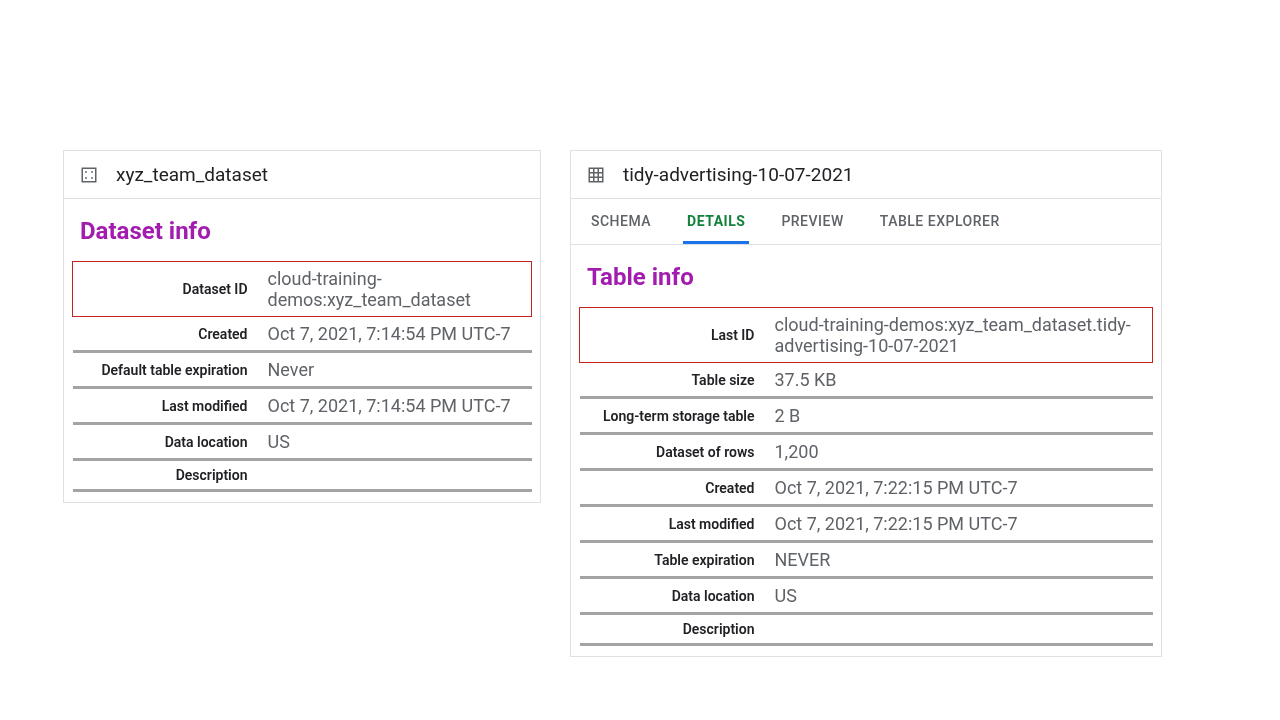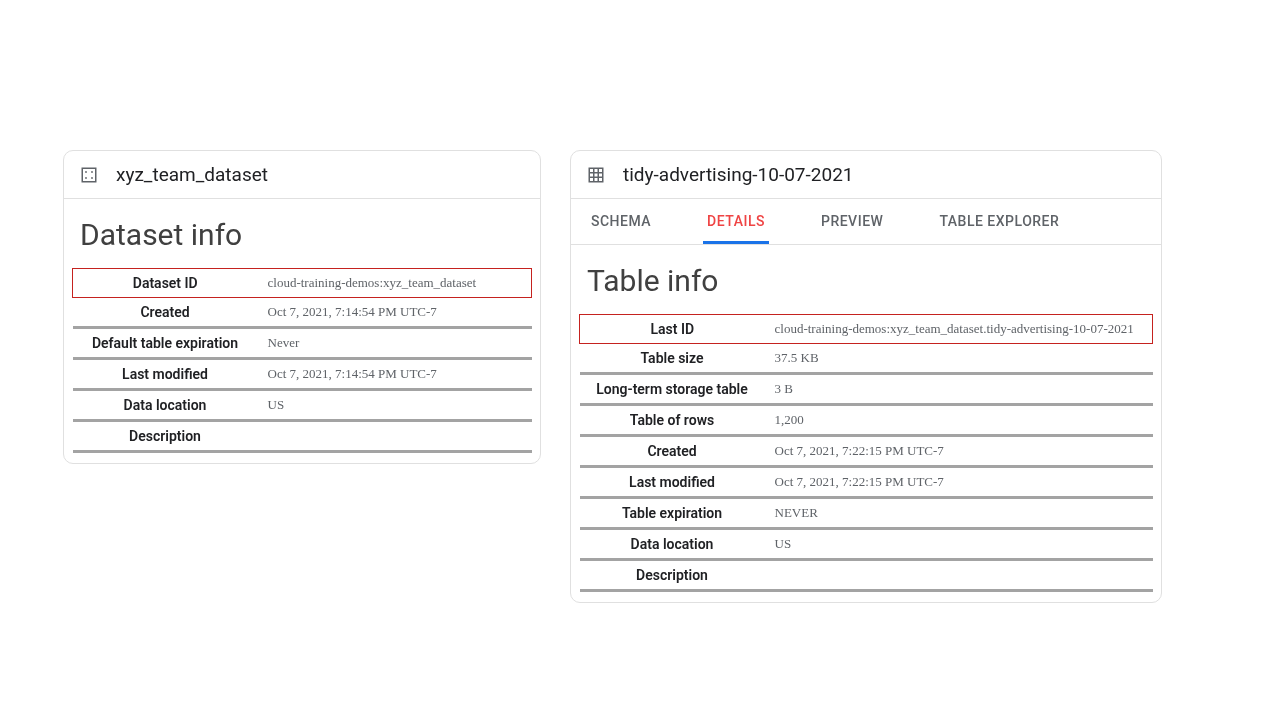--- a/index.html
+++ b/index.html
@@ -11,21 +11,21 @@
       font-family: 'Google Sans', Roboto, Arial, sans-serif;
       background: #fff;
       width: 1280px;
       height: 720px;
       position: relative;
     }
     .panel {
       position: absolute;
       background: #fff;
       border: 1px solid #e0e0e0;
-      border-radius: 10px;
+      border-radius: 0;
     }
     .left-panel {
       left: 63px;
       top: 150px;
       width: 478px;
     }
     .right-panel {
       left: 570px;
       top: 150px;
       width: 592px;
@@ -45,71 +45,71 @@
     }
     .panel-title {
       font-size: 19px;
       color: #202124;
       font-weight: 400;
     }
     .tabs {
       display: flex;
       border-bottom: 1px solid #e0e0e0;
       padding: 0 16px;
-      gap: 48px;
+      gap: 28px;
     }
     .tab {
       padding: 14px 4px 12px 4px;
       font-size: 14px;
       font-weight: 500;
       letter-spacing: 0.5px;
       color: #5f6368;
       cursor: pointer;
       border-bottom: 3px solid transparent;
       text-transform: uppercase;
     }
     .tab.active {
-      color: #ef4444;
+      color: #15803d;
       border-bottom-color: #1a73e8;
+      font-weight: bold;
     }
     .section-title {
-      font-size: 30px;
-      font-weight: 400;
-      color: #404040;
+      font-size: 24px;
+      font-weight: 700;
+      color: #a21caf;
       padding: 18px 16px 16px 16px;
     }
     .info-table {
       width: calc(100% - 16px);
       margin: 0 8px 10px 8px;
       border-collapse: collapse;
     }
     .info-row {
       border-bottom: 3px solid #a3a3a3;
     }
     .info-row.highlighted {
       border: 1px solid #c5221f;
       border-radius: 2px;
     }
     .info-label {
       padding: 6px 10px;
       font-size: 14px;
       font-weight: 600;
       color: #202124;
       width: 185px;
-      text-align: center;
+      text-align: right;
     }
     .right-panel .info-label {
       width: 185px;
     }
     .info-value {
       padding: 6px 10px;
-      font-size: 13px;
+      font-size: 18px;
       color: #5f6368;
       text-align: left;
-      font-family: Liberation Serif, serif;
     }
     svg {
       display: block;
     }
   </style>
 </head>
 <body>
 
 <div class="panel left-panel">
   <div class="panel-header">
@@ -180,24 +180,24 @@
         <tr class="info-row highlighted">
       <td class="info-label">Last ID</td>
       <td class="info-value">cloud-training-demos:xyz_team_dataset.tidy-advertising-10-07-2021</td>
     </tr>
     <tr class="info-row">
       <td class="info-label">Table size</td>
       <td class="info-value">37.5 KB</td>
     </tr>
     <tr class="info-row">
       <td class="info-label">Long-term storage table</td>
-      <td class="info-value">3 B</td>
-    </tr>
-    <tr class="info-row">
-      <td class="info-label">Table of rows</td>
+      <td class="info-value">2 B</td>
+    </tr>
+    <tr class="info-row">
+      <td class="info-label">Dataset of rows</td>
       <td class="info-value">1,200</td>
     </tr>
     <tr class="info-row">
       <td class="info-label">Created</td>
       <td class="info-value">Oct 7, 2021, 7:22:15 PM UTC-7</td>
     </tr>
     <tr class="info-row">
       <td class="info-label">Last modified</td>
       <td class="info-value">Oct 7, 2021, 7:22:15 PM UTC-7</td>
     </tr>

